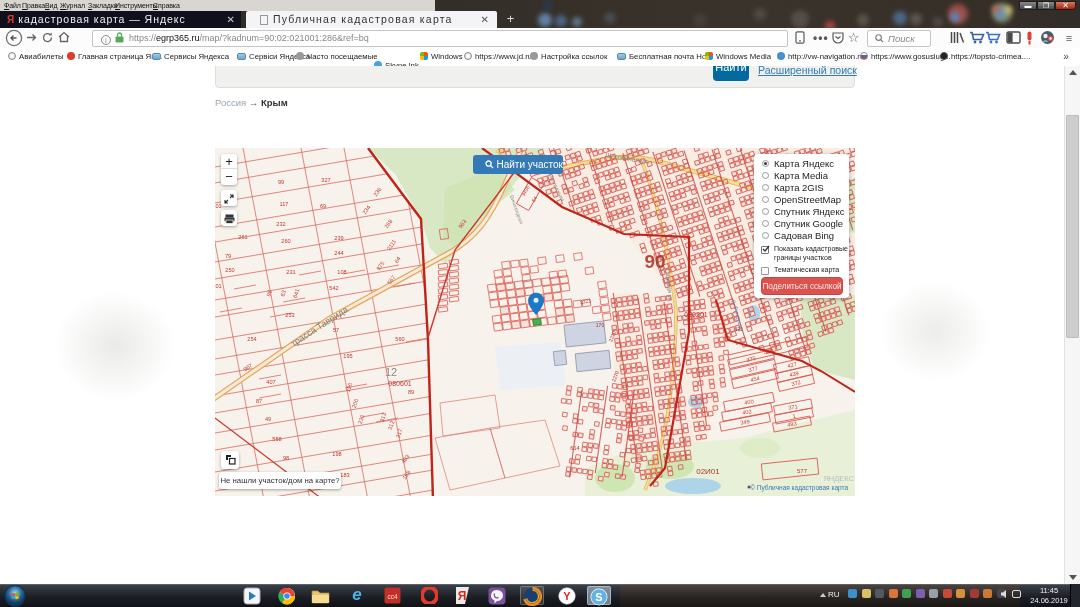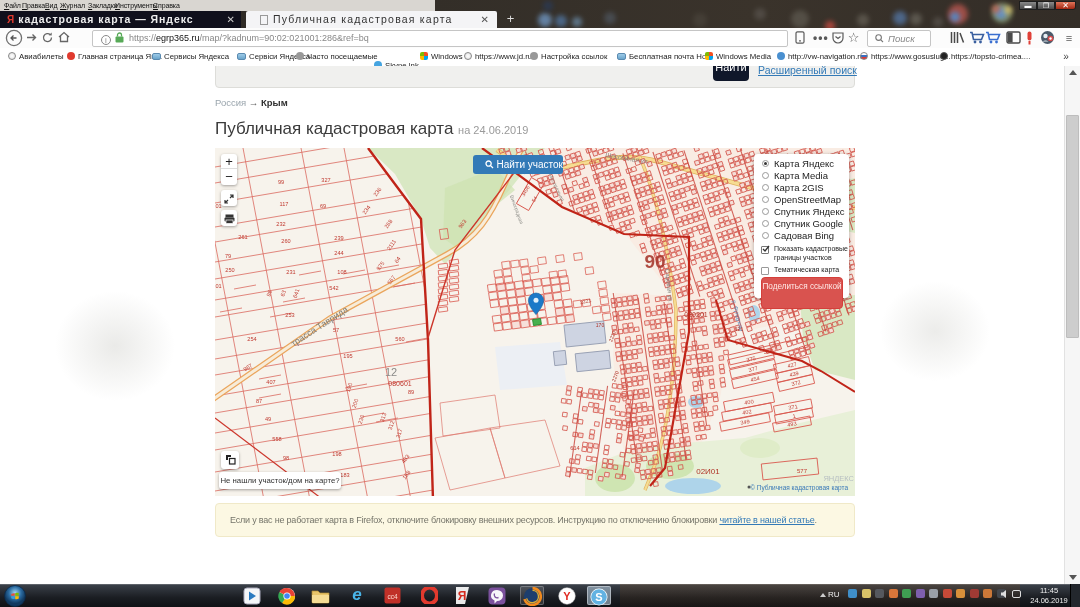--- a/index.html
+++ b/index.html
@@ -24,33 +24,33 @@
 #srch{left:867px;top:30px;width:64px;height:17px;background:#fff;border:1px solid #c5c5c5;border-radius:2px;font-size:9.5px;color:#888;line-height:15px;font-style:italic}
 .navic{position:absolute;top:28px;height:20px;color:#5a5a5a;font-size:12px;line-height:20px;text-align:center}
 
 #bkbar{left:0;top:48px;width:1056px;height:18px;background:#fff;font-size:7.8px;color:#222;line-height:18px;white-space:nowrap;overflow:hidden}
 .bi{display:inline-block;margin-right:6px}
 .bico{display:inline-block;width:8px;height:8px;vertical-align:-1px;margin-right:3px;border-radius:2px}
 
 #page{left:0;top:66px;width:1064px;height:518px;background:#fff;overflow:hidden}
 #formpanel{position:absolute;left:215px;top:-74px;width:640px;height:96px;background:#f0f0ee;border:1px solid #ddddd9;border-radius:4px}
 #forminput{position:absolute;left:4px;top:62px;width:487px;height:24px;background:#fff;border:1px solid #ccc;border-radius:4px;font-size:11px;color:#999;line-height:22px;padding-left:8px}
-#formbtn{position:absolute;left:497px;top:62px;width:36px;height:26px;background:#0f172a;border-radius:4px;color:#fff;font-size:11px;text-align:center;line-height:25px}
+#formbtn{position:absolute;left:497px;top:62px;width:36px;height:26px;background:#0369a1;border-radius:4px;color:#fff;font-size:11px;text-align:center;line-height:25px}
 #formlink{position:absolute;left:542px;top:71px;font-size:10.5px;color:#337ab7;text-decoration:underline;white-space:nowrap}
 #crumbs{position:absolute;left:215px;top:31px;font-size:9.5px;color:#555}
 #title{position:absolute;left:215px;top:53px;font-size:17px;color:#3b3b3b;white-space:nowrap}
 #title small{font-size:11px;color:#9a9a9a}
 #mapbox{position:absolute;left:215px;top:82px;width:640px;height:348px;overflow:hidden}
 .mapctl{position:absolute;background:#fff;border-radius:3px;box-shadow:0 1px 3px rgba(0,0,0,.35);text-align:center}
 #mapinput{position:absolute;left:27px;top:7px;width:229px;height:19px;background:#fff;border:1px solid #bbb;border-radius:3px;font-size:11px;color:#444;line-height:18px;padding-left:8px;box-shadow:0 1px 2px rgba(0,0,0,.2)}
 #mapbtn{position:absolute;left:258px;top:7px;width:90px;height:19px;background:#337ab7;border-radius:3px;color:#fff;font-size:10px;white-space:nowrap;overflow:hidden;text-align:right;line-height:19px}
 #layers{position:absolute;left:539px;top:6px;width:95px;height:144px;background:#fff;border-radius:4px;box-shadow:0 1px 4px rgba(0,0,0,.3);font-size:10px;color:#222}
 .radio{position:absolute;left:8px;width:7px;height:7px;border:1px solid #999;border-radius:50%;background:#fff}
 .chk{position:absolute;left:7px;width:8px;height:8px;border:1px solid #999;background:#fff;border-radius:1px}
-#redbtn{position:absolute;left:7px;top:123px;width:82px;height:32px;background:#d9534f;border:1px solid #d43f3a;border-radius:4px;color:#ffe9e7;font-size:8.2px;white-space:nowrap;text-align:center;line-height:18px}
+#redbtn{position:absolute;left:7px;top:123px;width:82px;height:18px;background:#d9534f;border:1px solid #d43f3a;border-radius:4px;color:#ffe9e7;font-size:8.2px;white-space:nowrap;text-align:center;line-height:18px}
 .ybox{position:absolute;left:215px;width:640px;background:#fcf8e3;border:1px solid #f0e9c8;border-radius:4px;font-size:11px;color:#75756a;line-height:14px;padding:7px 14px}
 
 #sbar{left:1064px;top:66px;width:16px;height:518px;background:#f6f6f6;border-left:1px solid #e2e2e2}
 #sthumb{position:absolute;left:1px;top:49px;width:13px;height:223px;background:#cdcdcd;border:1px solid #bdbdbd;border-radius:1px}
 
 #task{left:0;top:584px;width:1080px;height:23px;background:linear-gradient(#3c424b,#1a1d22 60%,#101216);overflow:hidden}
 #tsearch{position:absolute;left:32px;top:3px;width:186px;height:17px;background:#fff;border-radius:2px;font-size:10px;color:#333;line-height:17px;padding-left:8px}
 .tic{position:absolute;top:2px;width:24px;height:19px;border-radius:2px;text-align:center}
 .tray{position:absolute;top:5px;width:9px;height:9px;border-radius:2px}
 #clock{position:absolute;right:8px;top:2px;width:46px;color:#f0f0f0;font-size:7.5px;text-align:center;line-height:9.5px}
@@ -82,21 +82,21 @@
       <span style="position:absolute;left:22px;top:0"><u>П</u>равка</span>
       <span style="position:absolute;left:45px;top:0"><u>В</u>ид</span>
       <span style="position:absolute;left:60px;top:0"><u>Ж</u>урнал</span>
       <span style="position:absolute;left:88px;top:0"><u>З</u>акладки</span>
       <span style="position:absolute;left:115px;top:0"><u>И</u>нструменты</span>
       <span style="position:absolute;left:153px;top:0"><u>С</u>правка</span>
     </div>
 <div class="winbtn" style="left:1019px;width:18px;background:linear-gradient(#8a8a8a,#4a4a4a);border-radius:0">▬</div>
 <div class="winbtn" style="left:1037px;width:18px;background:linear-gradient(#8a8a8a,#4a4a4a)">❐</div>
 <div class="winbtn" style="left:1055px;width:21px;background:linear-gradient(#e0755a,#a22813);border-radius:0 0 3px 0;font-size:8px;line-height:8px">✕</div>
-<div id="tab1" class="tab"><span style="color:#e03a2e;font-weight:bold;font-size:10px;margin:0 4px 0 7px">Я</span><span style="font-weight:bold;letter-spacing:0.95px;font-size:10.5px">кадастровая карта — Яндекс</span><span style="position:absolute;right:6px;color:#ccc">✕</span></div>
+<div id="tab1" class="tab"><span style="color:#e03a2e;font-weight:bold;font-size:10px;margin:0 4px 0 7px">Я</span><span style="font-weight:normal;letter-spacing:0.95px;font-size:10.5px">кадастровая карта — Яндекс</span><span style="position:absolute;right:6px;color:#ccc">✕</span></div>
 <div id="tab2" class="tab"><span style="display:inline-block;width:8px;height:10px;border:1px solid #999;margin:0 5px 0 14px;vertical-align:-2px"></span><span style="font-size:10.5px;letter-spacing:1.2px;color:#333">Публичная кадастровая карта</span><span style="position:absolute;right:8px;color:#555">✕</span></div>
 <div class="abs" style="left:502px;top:11px;width:17px;height:17px;color:#ddd;font-size:13px;line-height:16px;text-align:center">+</div>
 <div id="navbar" class="abs"></div>
 <div class="navic" style="left:5px;width:18px"><svg width="18" height="18" viewBox="0 0 18 18" style="margin-top:1px">
         <circle cx="9" cy="9" r="7.6" fill="none" stroke="#707070" stroke-width="1.3"></circle>
         <path d="M11.5,9 H6.2 M8.5,6.5 L6,9 L8.5,11.5" stroke="#555" stroke-width="1.3" fill="none"></path>
       </svg></div>
 <div class="navic" style="left:24px;width:14px"><svg width="13" height="13" viewBox="0 0 13 13" style="margin-top:3px">
         <path d="M2,6.5 H10 M7.5,3.5 L10.5,6.5 L7.5,9.5" stroke="#666" stroke-width="1.4" fill="none"></path>
       </svg></div>
@@ -172,21 +172,20 @@
     </div>
 <div class="abs" style="left:1056px;top:48px;width:20px;height:18px;font-size:10px;color:#444;line-height:18px;text-align:center">»</div>
 <div id="page" class="abs">
 <div class="abs" style="left:55px;top:225px;width:120px;height:110px;background:radial-gradient(closest-side,#eaeae8,#fff0);border-radius:50%"></div>
 <div class="abs" style="left:880px;top:215px;width:110px;height:100px;background:radial-gradient(closest-side,#ececea,#fff0);border-radius:50%"></div>
 <div id="formpanel">
         <div id="formbtn">Найти</div>
         <div id="formlink">Расширенный поиск</div>
       </div>
 <div id="crumbs"><span style="color:#9aa5ad">Россия</span> <span style="color:#666">→</span> <b style="color:#333">Крым</b></div>
-<div id="title">Публичная кадастровая карта <small>на 24.06.2019</small></div>
 <div id="mapbox">
 <svg width="640" height="348" viewBox="0 0 640 348" style="position:absolute;left:0;top:0">
 <defs>
 <clipPath id="mapclip">
               <rect x="0" y="0" width="640" height="348"></rect>
             </clipPath>
 <clipPath id="rural">
               <polygon points="0,0 153,0 206,71 213,192 218,352 0,352"></polygon>
             </clipPath>
 <clipPath id="u1">
@@ -1905,21 +1904,20 @@
           <span class="chk" style="top:113px"></span>
           <span style="position:absolute;left:20px;top:112px;font-size:7px">Тематическая карта</span>
           <div id="redbtn">Поделиться ссылкой</div>
         </div>
 <div class="mapctl" style="left:6px;top:303px;width:18px;height:18px"><svg width="11" height="11" viewBox="0 0 11 11" style="margin-top:3px">
             <path d="M1,1 h5 v2 h-3 v3 h-2 Z" fill="#222"></path>
             <rect x="4.5" y="4.5" width="5.5" height="5.5" fill="none" stroke="#222" stroke-width="1.2"></rect>
           </svg></div>
 <div class="mapctl" style="left:4px;top:324px;width:122px;height:17px;font-size:7.8px;color:#333;line-height:17px">Не нашли участок/дом на карте?</div>
 </div>
-<div class="ybox" style="top:437px;height:34px;line-height:19px;font-size:9px;letter-spacing:-0.2px;white-space:nowrap">Если у вас не работает карта в Firefox, отключите блокировку внешних ресурсов. Инструкцию по отключению блокировки <a style="color:#337ab7;text-decoration:underline">читайте в нашей статье</a>.</div>
 </div>
 <div id="sbar" class="abs">
       <div style="position:absolute;left:4px;top:4px;width:0;height:0;border-left:4px solid transparent;border-right:4px solid transparent;border-bottom:5px solid #555"></div>
       <div id="sthumb"></div>
       <div style="position:absolute;left:4px;bottom:4px;width:0;height:0;border-left:4px solid transparent;border-right:4px solid transparent;border-top:5px solid #555"></div>
     </div>
 <div id="task" class="abs">
 <div class="abs" style="left:0;top:0;width:1080px;height:1px;background:rgba(255,255,255,.18)"></div>
 <div class="abs" style="left:620px;top:0;width:400px;height:23px;background:linear-gradient(rgba(120,80,40,.25),rgba(60,40,20,.2))"></div>
 <svg class="abs" style="left:4px;top:1px" width="22" height="22" viewBox="0 0 22 22">

